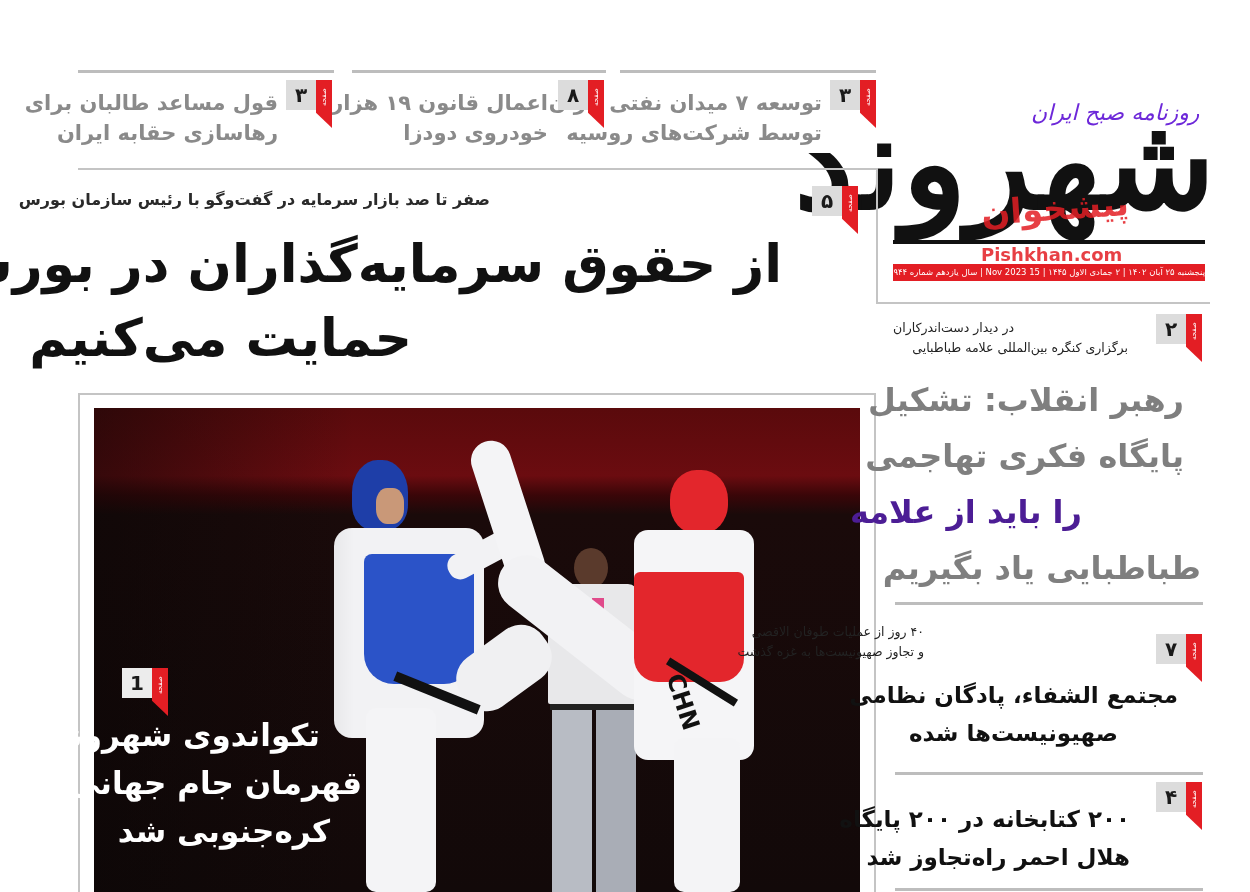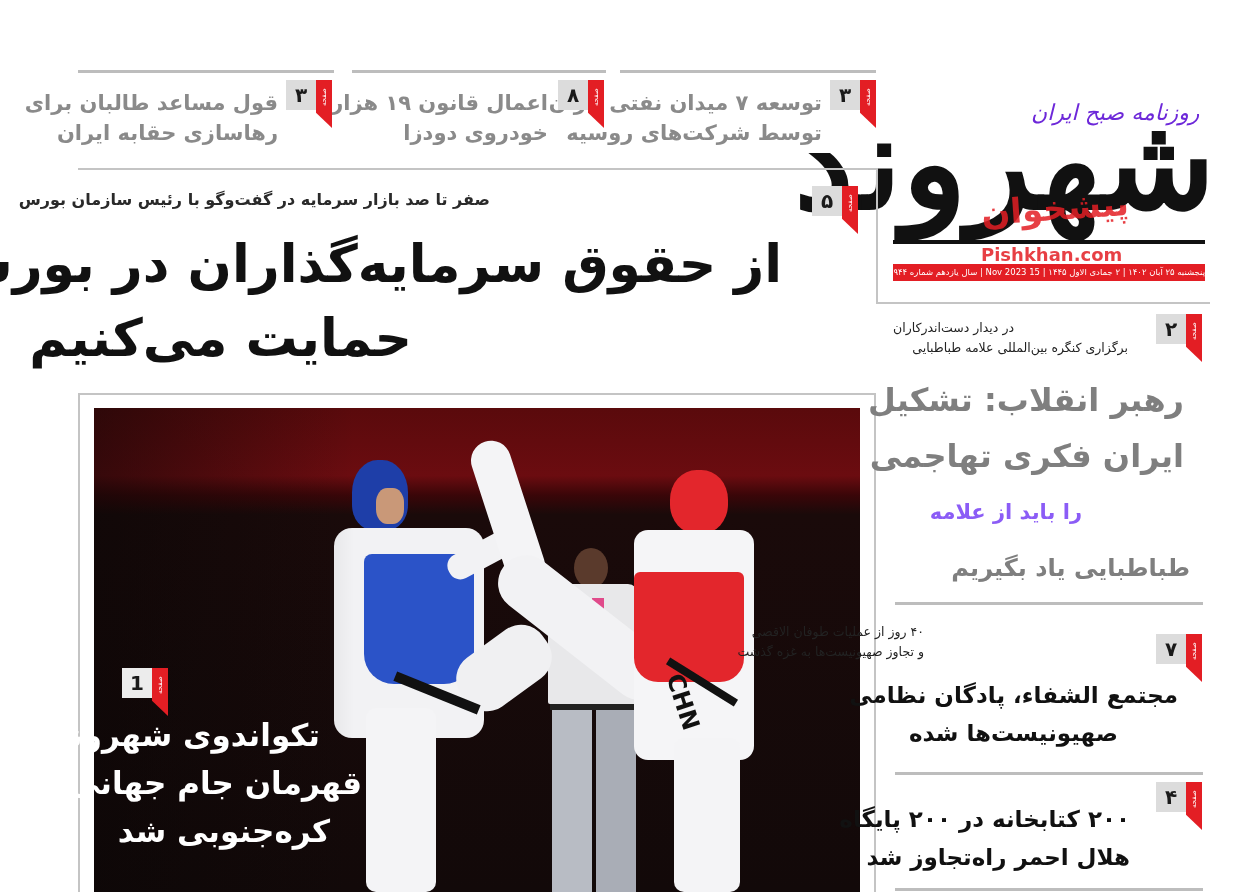--- a/index.html
+++ b/index.html
@@ -178,23 +178,23 @@
 <div>
   <div class="badge" style="left:1156px; top:314px;">
     <div class="num">۲</div>
     <div class="tab">
         <span>صفحه</span>
       </div>
   </div>
   <div class="side-kicker" style="right:236px; top:318px;">در دیدار دست‌اندرکاران</div>
   <div class="side-kicker" style="right:122px; top:338px;">برگزاری کنگره بین‌المللی علامه طباطبایی</div>
   <div class="side-title" style="right:66px; top:372px; font-size:32px; line-height:56px; color:#7f7f7f;">رهبر انقلاب: تشکیل</div>
-  <div class="side-title" style="right:66px; top:428px; font-size:32px; line-height:56px; color:#7f7f7f;">ایران فکری تهاجمی</div>
-  <div class="side-title" style="right:168px; top:484px; font-size:21px; line-height:56px; color:#8b5cf6;text-align:center;">را باید از علامه</div>
-  <div class="side-title" style="right:60px; top:540px; font-size:24px; line-height:56px; color:#7f7f7f;margin-left:40px;">طباطبایی یاد بگیریم</div>
+  <div class="side-title" style="right:66px; top:428px; font-size:32px; line-height:56px; color:#7f7f7f;">پایگاه فکری تهاجمی</div>
+  <div class="side-title" style="right:168px; top:484px; font-size:32px; line-height:56px; color:#4c1d95;text-align:center;">را باید از علامه</div>
+  <div class="side-title" style="right:49px; top:540px; font-size:32px; line-height:56px; color:#7f7f7f;margin-left:40px;">طباطبایی یاد بگیریم</div>
 </div>
 
 <div class="rule" style="left:895px; top:602px; width:308px;"></div>
 
 <div>
   <div class="badge" style="left:1156px; top:634px;">
     <div class="num">۷</div>
     <div class="tab">
         <span>صفحه</span>
       </div>

